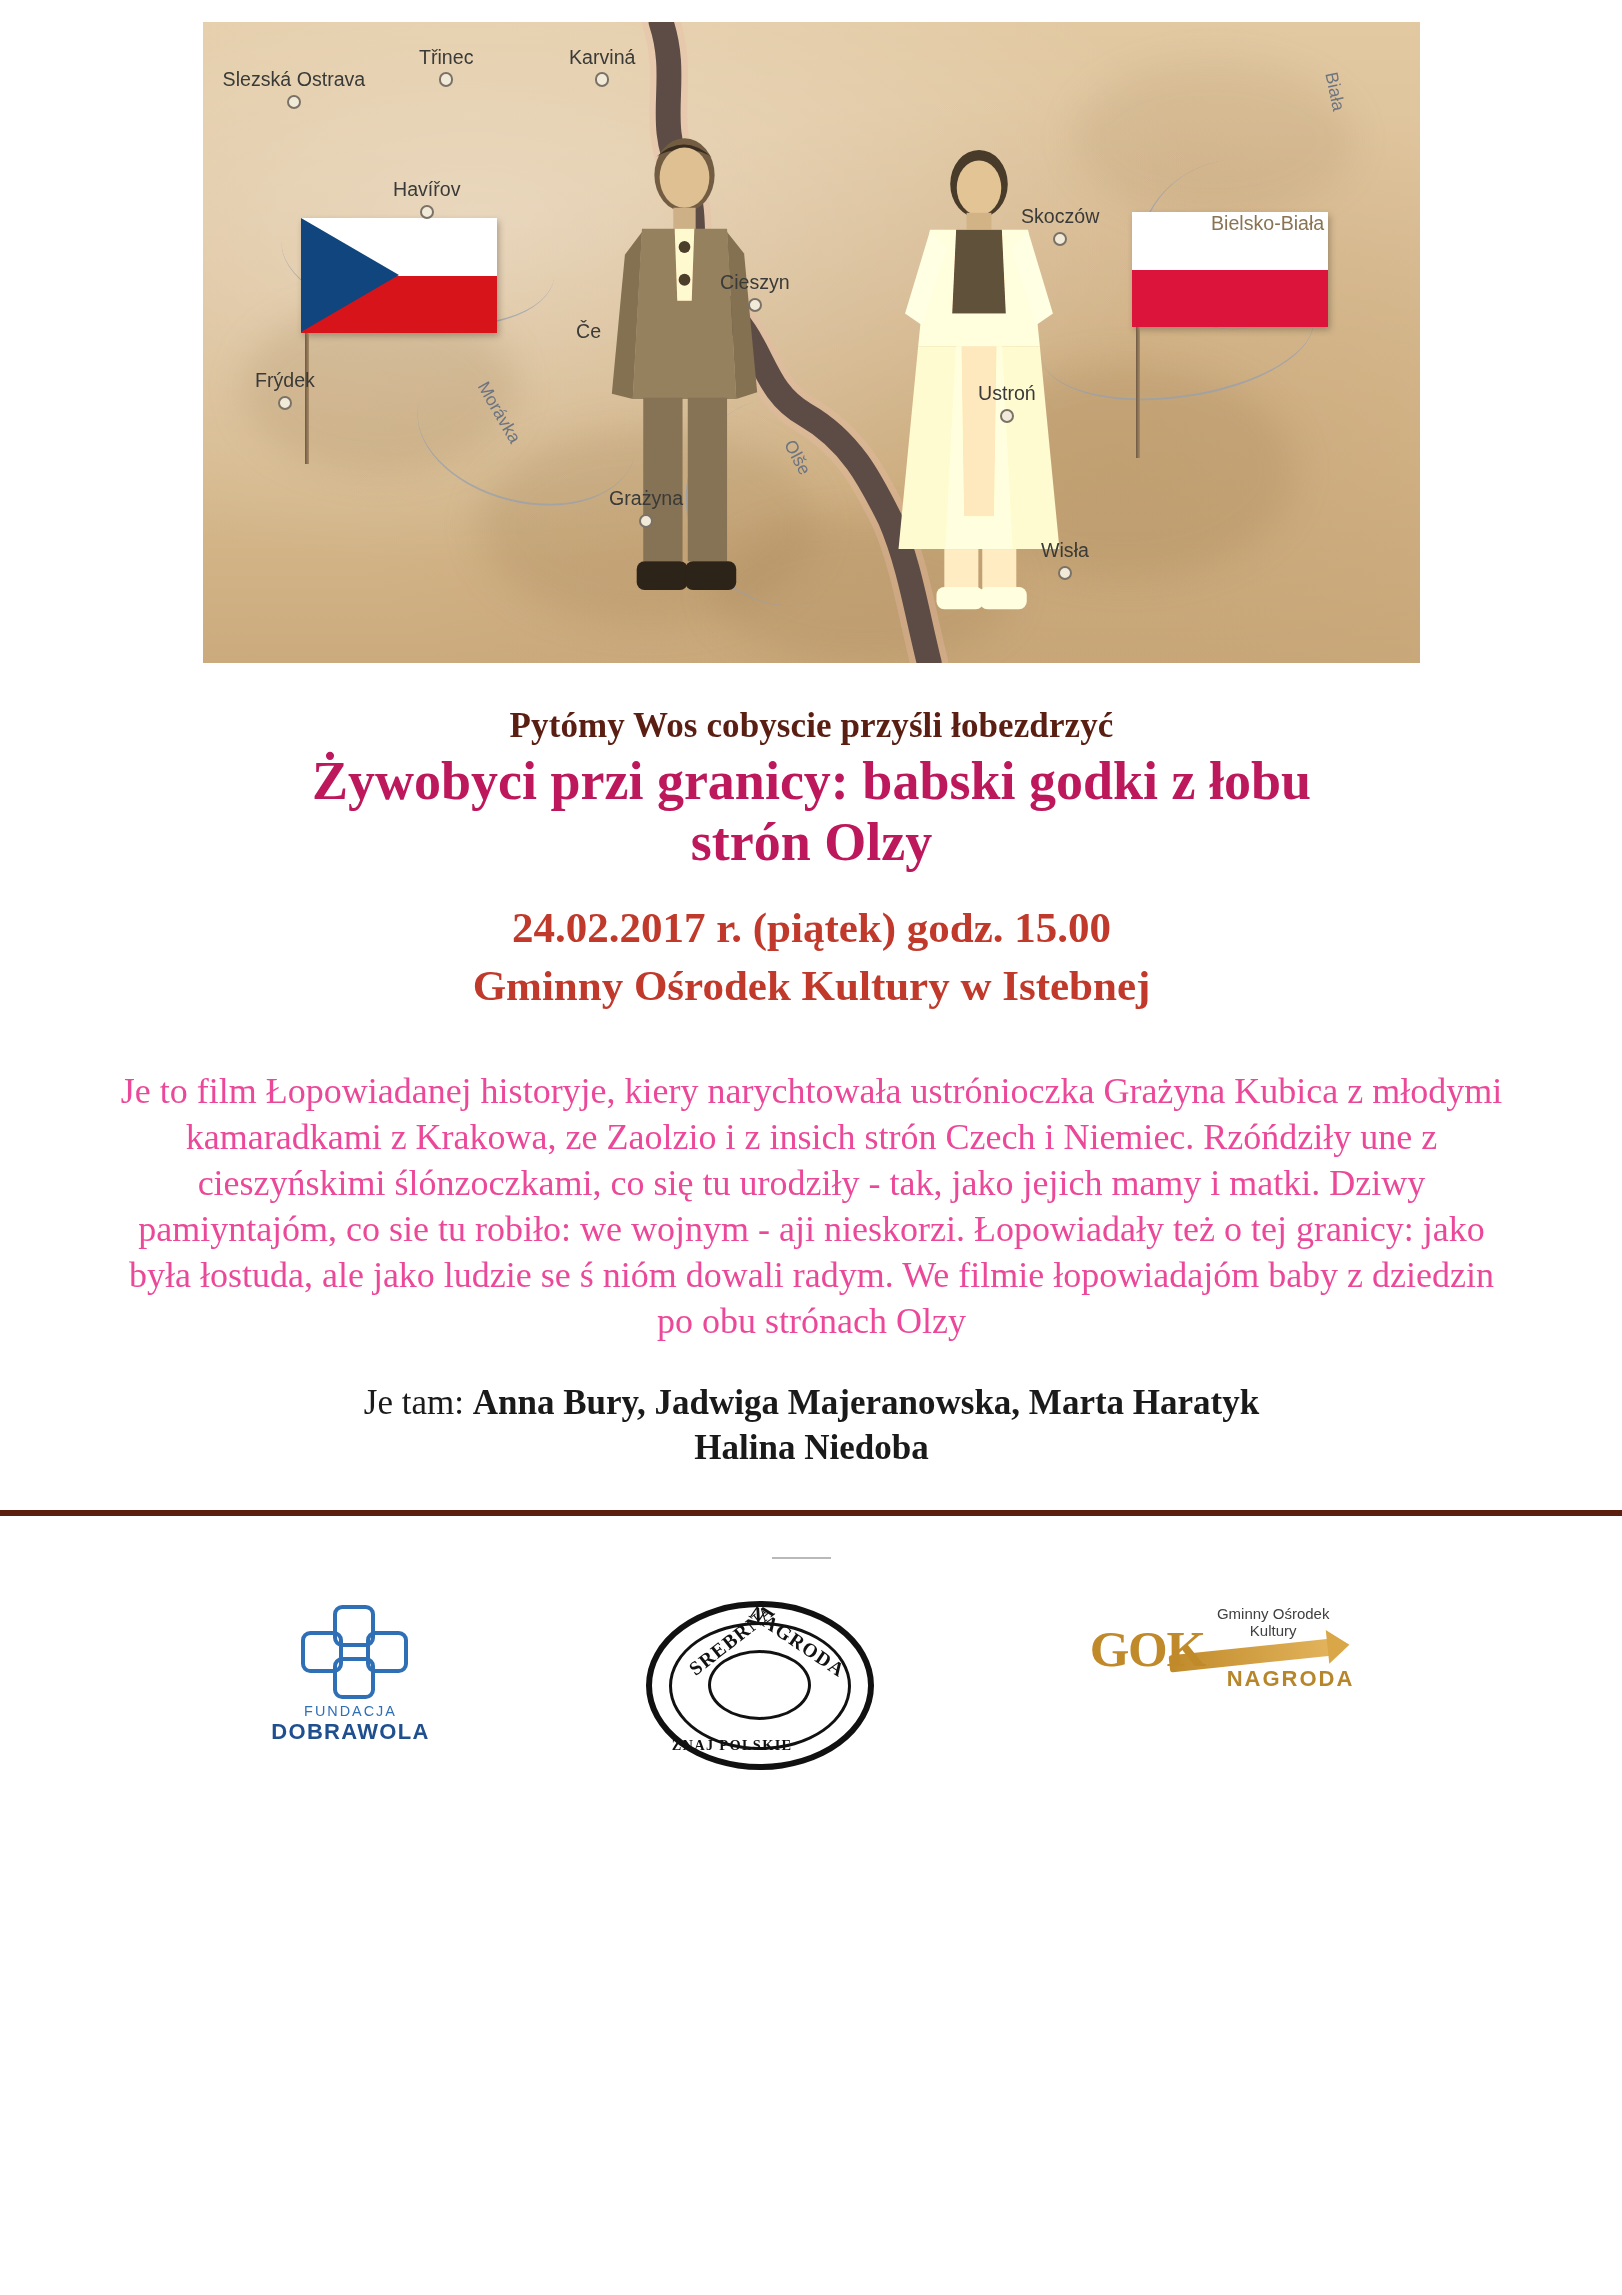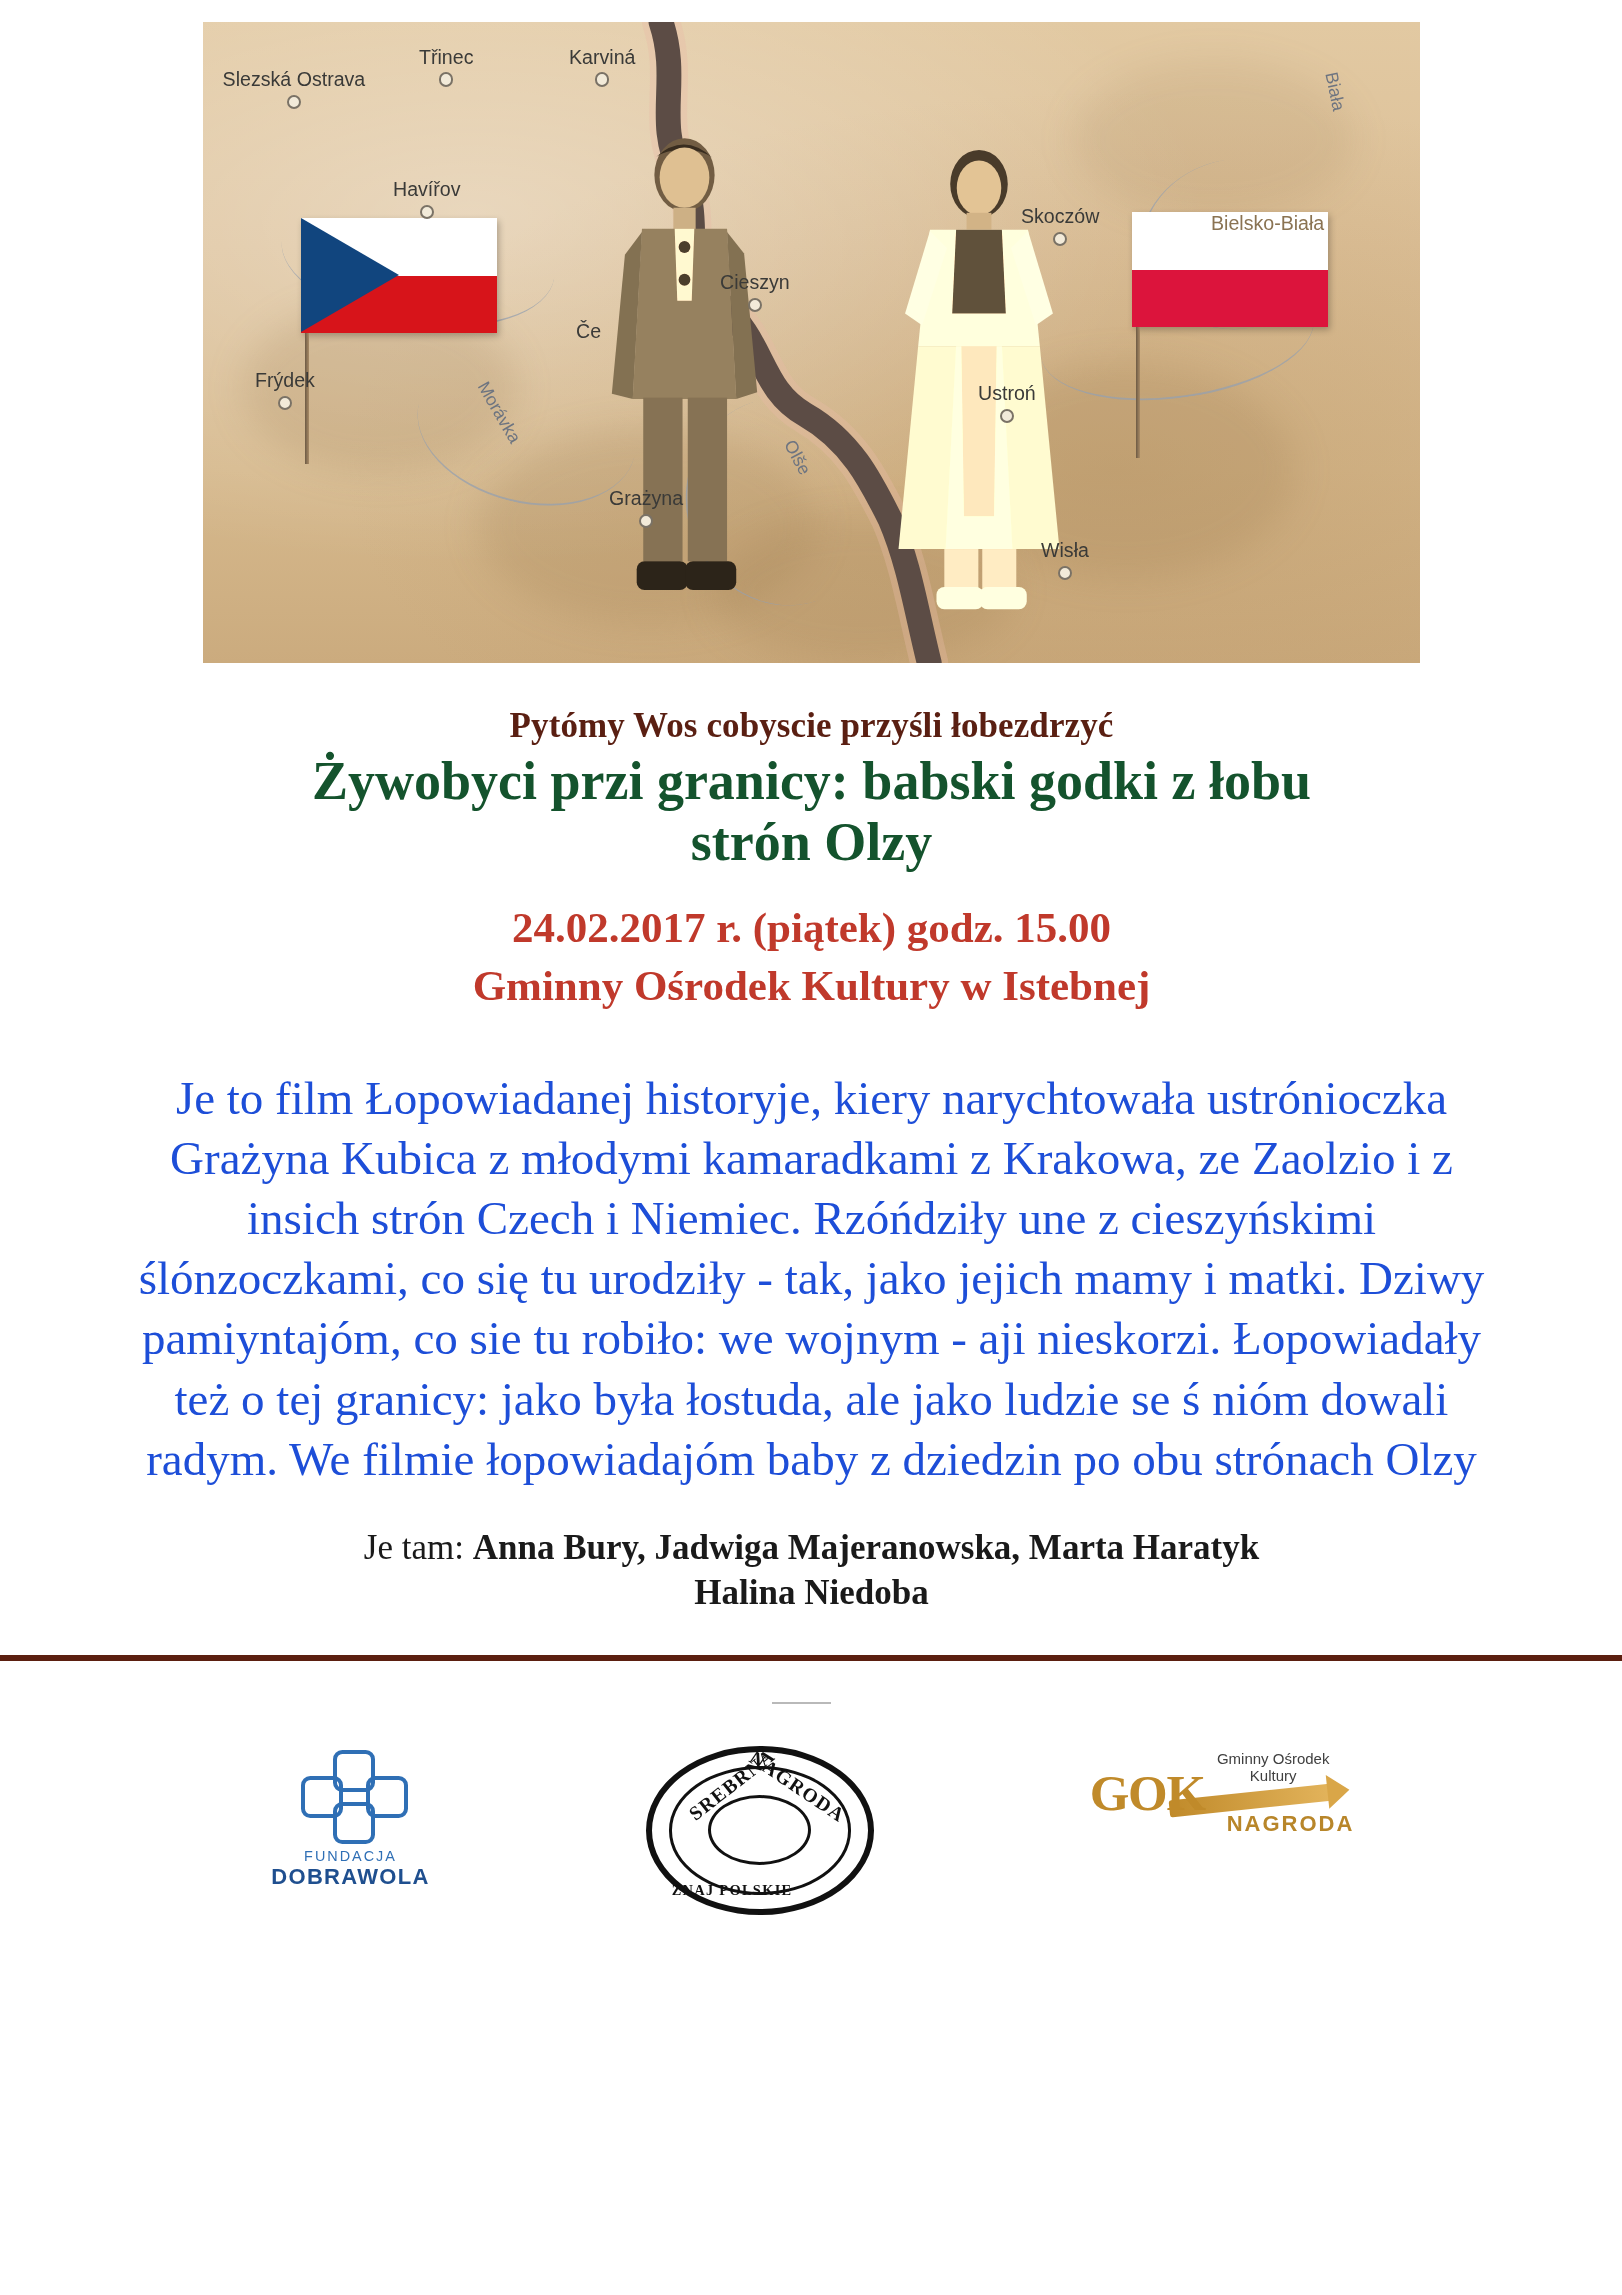--- a/index.html
+++ b/index.html
@@ -134,38 +134,38 @@
   .film-word {
     margin-top: 10.5px;
     font-size: 48px;
     font-weight: bold;
     color: #8d2b17;
   }
   .title {
     margin-top: 5.2px;
     font-size: 54px;
     font-weight: bold;
-    color: #14532d;
+    color: #be185d;
     line-height: 1.12;
   }
   .date, .venue {
     font-size: 43px;
     font-weight: bold;
     color: #c0392b;
     line-height: 1.2;
   }
   .date { margin-top: 30px; }
   .venue { margin-top: 6.5px; }
 
   .body-text {
     margin: 56px auto 0 auto;
     width: 1387px;
-    font-size: 47px;
+    font-size: 36px;
     line-height: 1.28;
-    color: #1d4ed8;
+    color: #ec4899;
     text-align: center;
   }
   .cast {
     margin-top: 37px;
     font-size: 35px;
     line-height: 1.28;
   }
   .cast b { font-weight: bold; }
 
   

